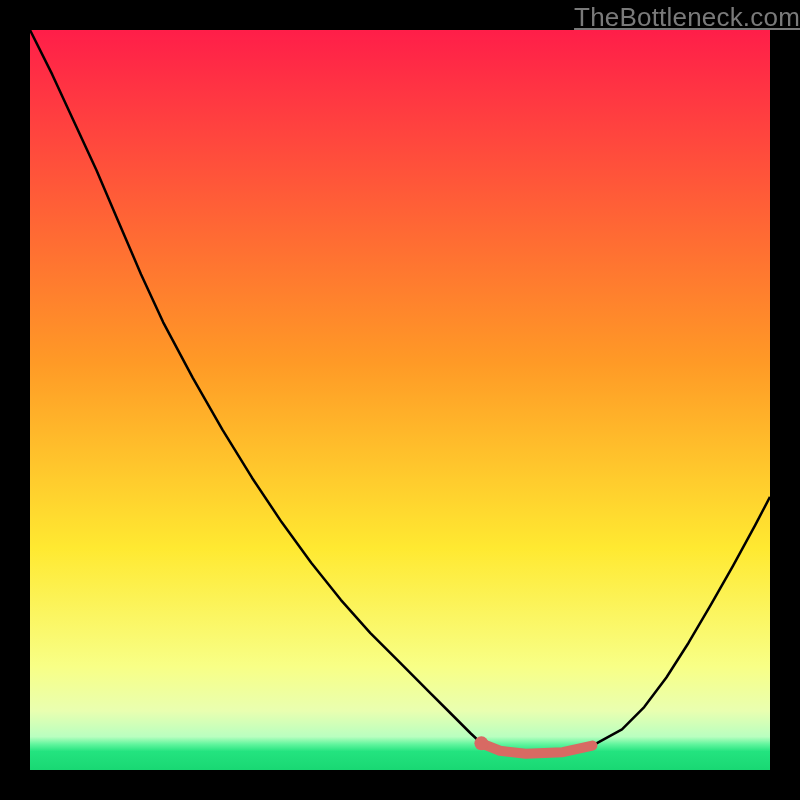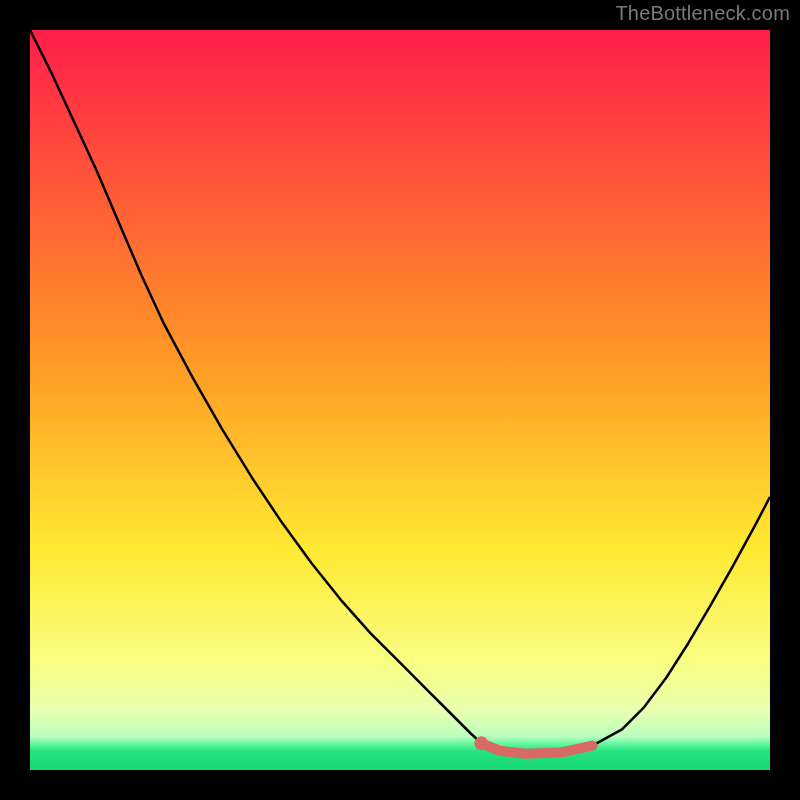--- a/index.html
+++ b/index.html
@@ -12,27 +12,28 @@
   }
   .frame {
     position: relative;
     width: 800px;
     height: 800px;
     background: #000;
   }
   .watermark {
     position: absolute;
     top: 2px;
-    right: 10px;
+    right: 0;
     font-family: Arial, Helvetica, sans-serif;
-    font-size: 20px;
+    font-size: 26px;
     color: #7a7a7a;
     font-weight: 500;
     letter-spacing: 0.2px;
     z-index: 5;
+    text-decoration: underline;
   }
   .plot-area {
     position: absolute;
     left: 30px;
     top: 30px;
     width: 740px;
     height: 740px;
     overflow: hidden;
   }
   .gradient-bg {

